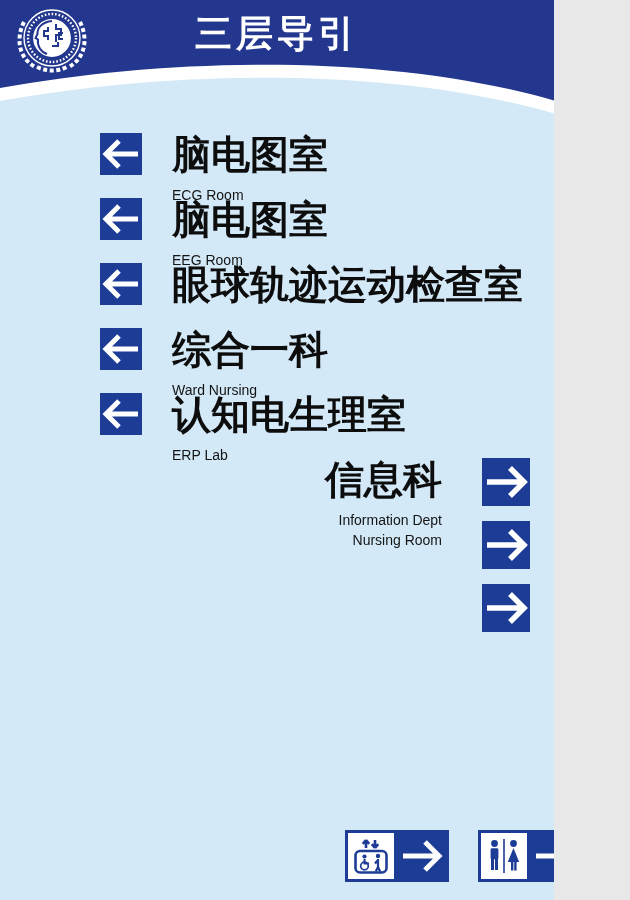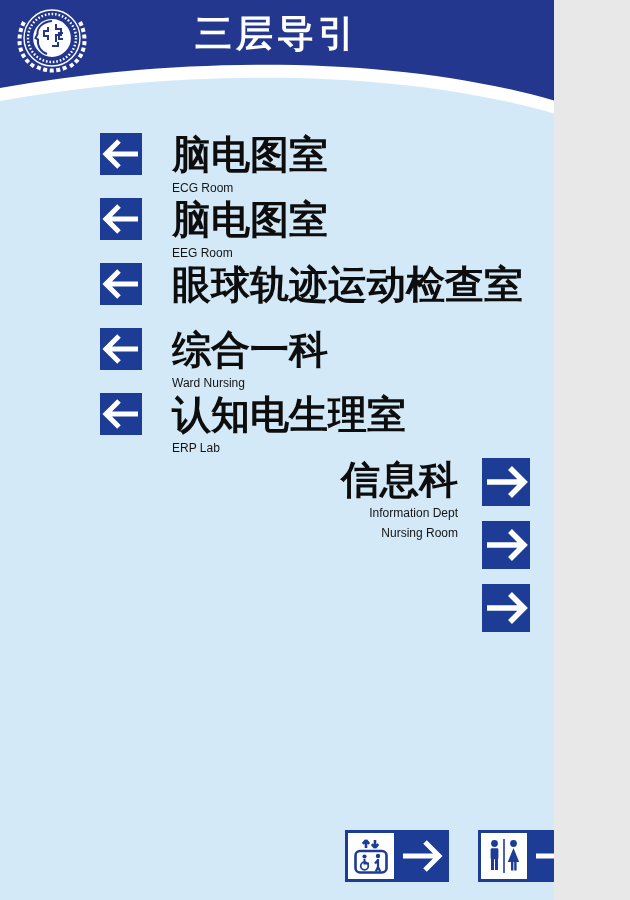--- a/index.html
+++ b/index.html
@@ -14,33 +14,33 @@
   .curve-blue{fill:var(--header-blue,#23378e);}
   .title{
     position:absolute;top:9px;left:0;width:100%;text-align:center;
     color:#ffffff;font-size:37px;font-weight:bold;letter-spacing:4px;
   }
   .logo{position:absolute;left:12px;top:2px;width:80px;height:80px;}
   
   .list{position:absolute;top:133px;left:0;width:630px;}
   .row{display:flex;align-items:flex-start;}
   .row.left{height:65px;padding-left:100px;gap:30px;}
-  .row.right{height:63px;justify-content:flex-end;padding-right:100px;gap:24px;}
+  .row.right{height:63px;justify-content:flex-end;padding-right:100px;gap:40px;}
   .sq{
     background:var(--arrow-blue,#1d3c96);flex:0 0 auto;
     display:flex;align-items:center;justify-content:center;
   }
   .row.left  .sq{width:42px;height:42px;}
   .row.right .sq{width:48px;height:48px;}
   .txt{min-width:0;}
   .txt .zh{
     font-size:39px;font-weight:bold;color:var(--text,#0d0d0d);
     line-height:43px;white-space:nowrap;
   }
-  .txt .en{font-size:12px;color:#141414;line-height:17px;margin-top:4px;white-space:nowrap;}
+  .txt .en{font-size:14px;color:#141414;line-height:17px;margin-top:11px;white-space:nowrap;}
   .row.right .txt{text-align:right;}
   
   .facilities{position:absolute;top:830px;left:0;width:630px;height:52px;}
   .badge{
     position:absolute;top:0;width:104px;height:52px;
     background:var(--arrow-blue,#1d3c96);
     display:flex;align-items:center;
   }
   .badge.elevator{left:345px;}
   .badge.restroom{left:478px;}

